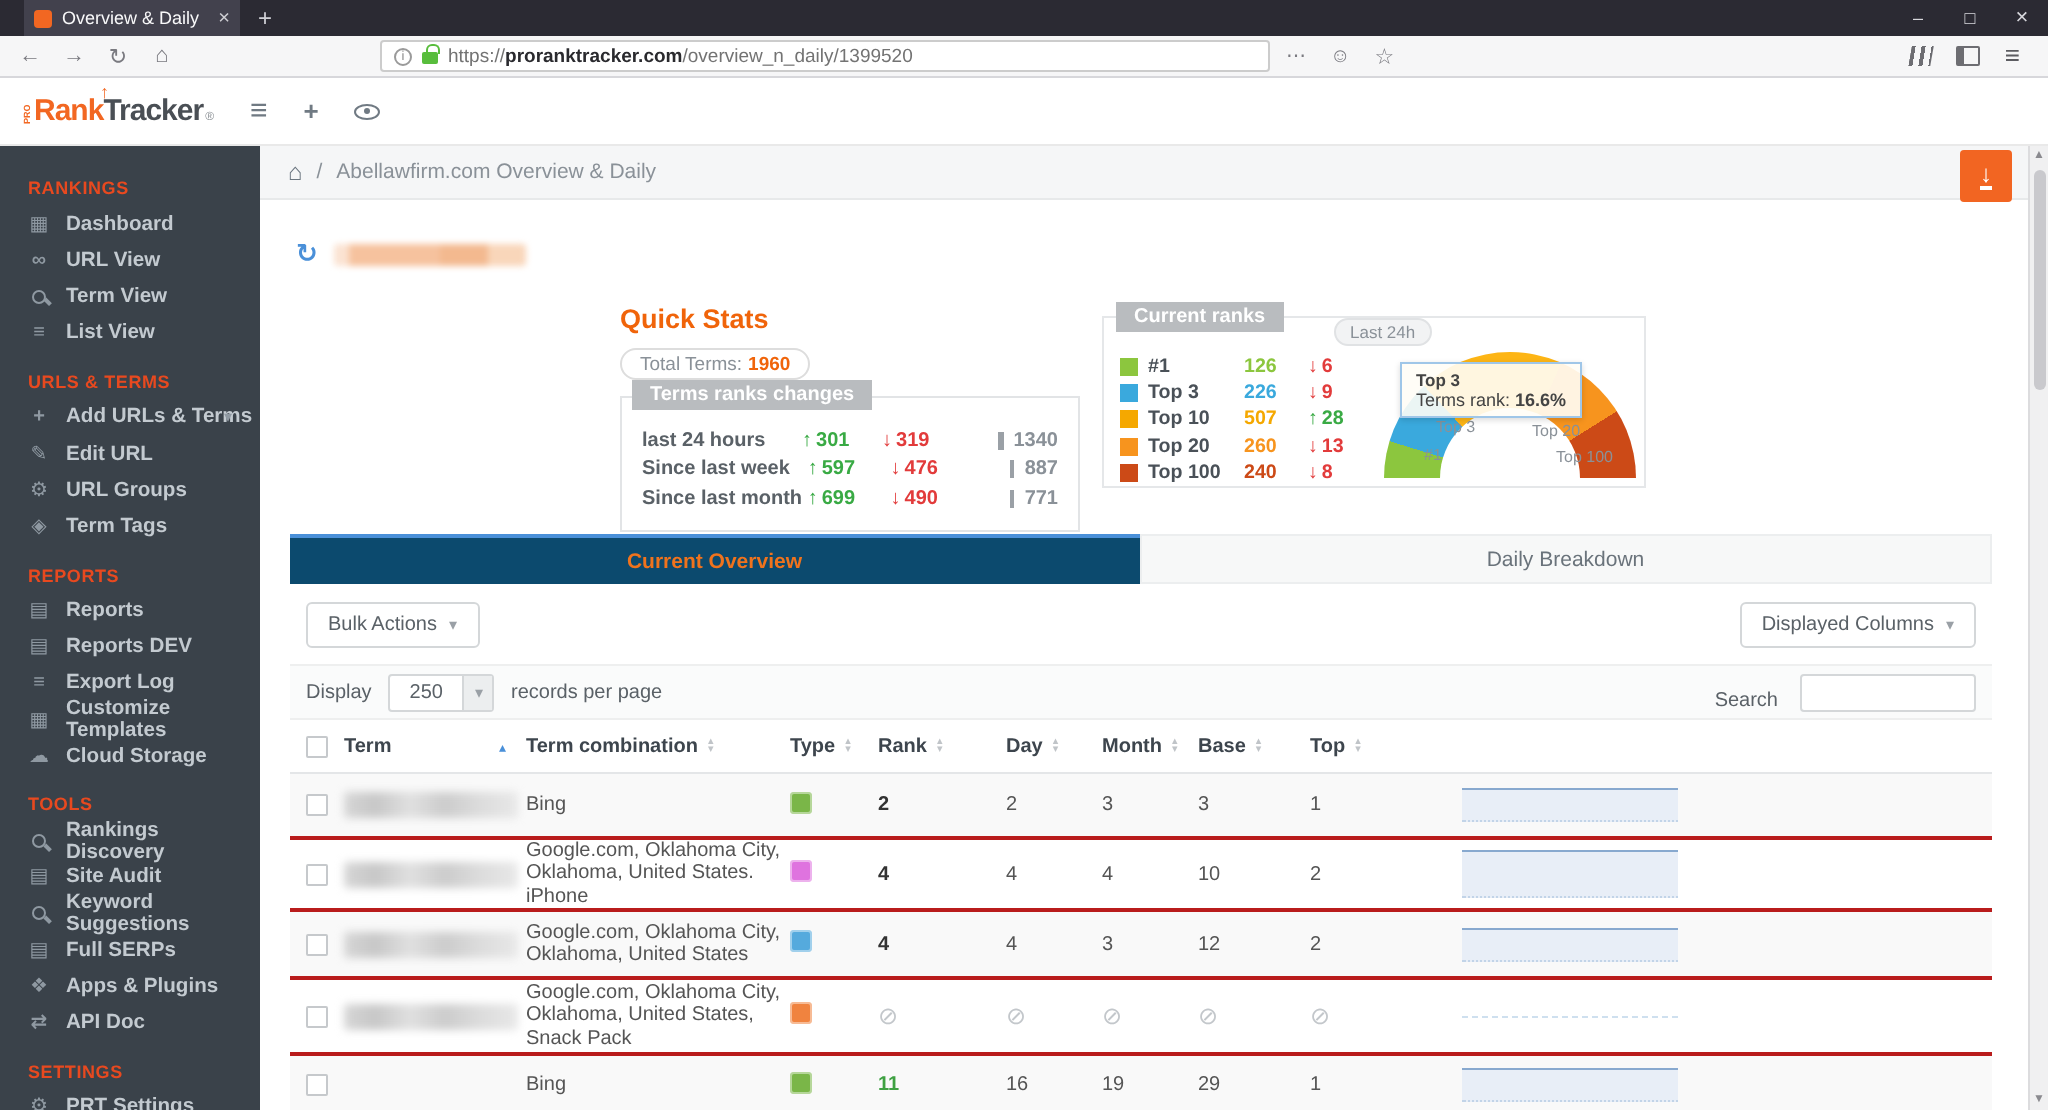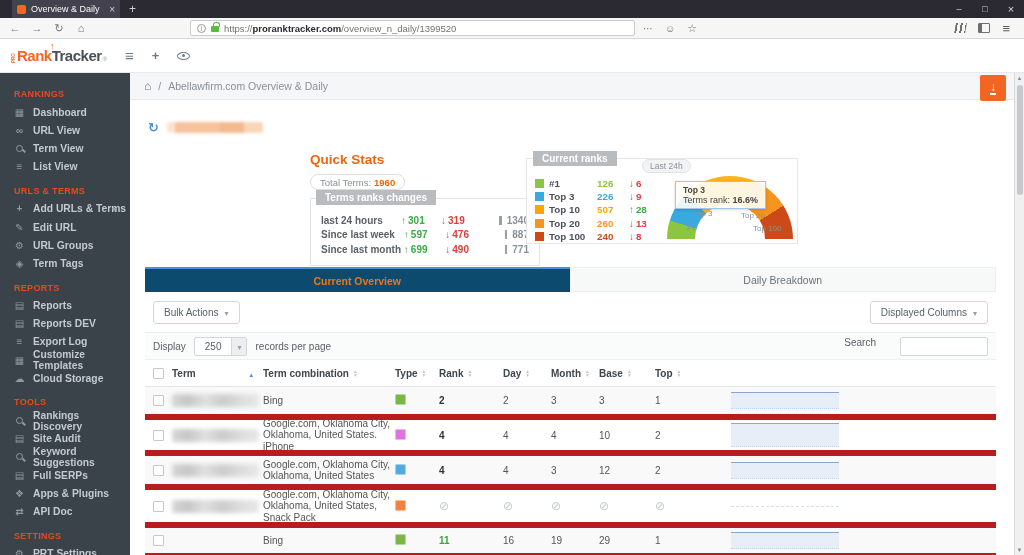--- a/index.html
+++ b/index.html
@@ -108,21 +108,21 @@
   .qs-badge { position:absolute; left:5px; top:-9px; background:#b9bcbf; color:#fff; font-size:10px; font-weight:bold; padding:2px 9px; }
   .qs-row { display:flex; align-items:center; font-size:10px; height:14.5px; }
   .qs-label { width:88px; font-weight:bold; color:#5a6167; }
   .qs-up, .qs-down, .qs-same { display:flex; align-items:center; gap:2px; font-weight:bold; }
   .qs-up { width:44px; color:#39aa44; } .qs-down { width:42px; color:#e23b3b; } .qs-same { color:#8a9198;padding-left:20px; }
   .arr-up::before { content:"↑"; font-weight:bold; }
   .arr-dn::before { content:"↓"; font-weight:bold; }
   .bar-ic { width:2.5px; height:9px; background:#9aa0a6; margin-right:3px; }
 
   
-  .ranks-card { position:absolute; left:396px; top:58px; width:272px; height:86px; border:1px solid #e5e7e9; background:#fff; }
+  .ranks-card { position:absolute; left:421px; top:58px; width:272px; height:86px; border:1px solid #e5e7e9; background:#fff; }
   .cr-badge { position:absolute; left:6px; top:-8px; background:#b9bcbf; color:#fff; font-size:10px; font-weight:bold; padding:2px 9px; }
   .cr-period { position:absolute; left:115px; top:0px; background:#f2f3f4; border:1px solid #e0e2e4; border-radius:8px; font-size:8.5px; color:#8a9198; padding:1px 7px; }
   .cr-legend { position:absolute; left:8px; top:18px; }
   .cr-row { display:flex; align-items:center; height:13.2px; font-size:9.8px; font-weight:bold; }
   .cr-sq { width:9px; height:9px; margin-right:5px; flex:none; }
   .cr-label { width:48px; color:#4a5158; }
   .cr-val { width:32px; }
   .cr-delta { display:flex; gap:2px; align-items:center; }
   .cr-delta.down { color:#e23b3b; } .cr-delta.up { color:#39aa44; }
   .gauge-wrap { position:absolute; left:140px; top:10px; width:130px; height:72px; }
@@ -140,38 +140,38 @@
   .tabs { display:flex; height:25px; }
   .tabx { flex:1; display:flex; align-items:center; justify-content:center; font-size:10.5px; }
   .tab-active { border-top:2px solid #4a90d9; background:#0c4a6e; color:#f0731d; font-weight:bold; }
   .tab-idle { background:#f7f8f8; border:1px solid #eceeef; color:#6a737b; }
   .toolbar-row { display:flex; justify-content:space-between; padding:9px 8px 8px; }
   .btn { border:1px solid #d4d7d9; background:#fff; border-radius:3px; font-size:10px; color:#5a6167; padding:5px 10px; display:inline-flex; align-items:center; gap:6px; }
   .records-bar { height:28px; background:#fafbfb; border-top:1px solid #eeefef; border-bottom:1px solid #eeefef; display:flex; align-items:center; padding:0 8px; font-size:10px; color:#5a6167; }
   .selectbox { display:inline-flex; align-items:center; border:1px solid #d4d7d9; border-radius:2px; background:#fff; margin:0 8px; height:19px; }
   .selectbox .val { padding:0 10px; font-size:10px; color:#5a6167; }
   .selectbox .sel-caret { width:15px; align-self:stretch; background:#eceeef; border-left:1px solid #d4d7d9; display:flex; align-items:center; justify-content:center; }
-  .search-wrap { margin-left:auto; display:flex; align-items:flex-start; gap:24px; }
+  .search-wrap { margin-left:auto; display:flex; align-items:flex-end; gap:11px; }
   .search-input { width:88px; height:19px; border:1px solid #d4d7d9; border-radius:2px; font-size:10px; padding:0 4px; }
 
   .thead { display:flex; align-items:center; height:27px; border-bottom:1px solid #e4e6e8; font-size:10px; font-weight:bold; color:#3d454d; }
   .th { display:flex; align-items:center; gap:5px; }
   .sort { display:inline-flex; flex-direction:column; line-height:4.2px; font-size:5.5px; color:#c0c4c8; }
   .sort::before{content:"▴";} .sort::after{content:"▾";}
   .sort-asc::before{content:"▴"; color:#4a90d9; font-size:7px;}
   .c-term { width:118px; padding-left:8px; display:flex; align-items:center; gap:8px; }
   .c-comb { width:132px; }
   .c-type { width:44px; }
   .c-rank { width:64px; }
   .c-day  { width:48px; }
   .c-month{ width:48px; }
   .c-base { width:56px; }
   .c-top  { width:64px; }
   .c-trend{ flex:1; }
-  .tr { display:flex; align-items:center; border-bottom:6px solid #b91c1c; font-size:10px; color:#555; }
+  .tr { display:flex; align-items:center; border-bottom:2px solid #b91c1c; font-size:10px; color:#555; }
   .tr.odd { background:#f9f9f9; }
   .td { padding-right:4px; }
   .cb { width:11px; height:11px; border:1px solid #c6c9cc; background:#fff; border-radius:1px; flex:none; }
   .blur-block { height:13px; width:88px; border-radius:2px; filter:blur(2px);
     background:linear-gradient(90deg,#d6d6d6,#c7c7c7 18%,#e0e0e0 38%,#cccccc 58%,#dcdcdc 78%,#e8e8e8); }
   .blur-two { position:relative; }
   .blur-two .l2 { margin-top:2px; width:60px; }
   .type-ic { width:11px; height:11px; border-radius:2px; display:inline-block; box-shadow:inset 0 0 0 1px rgba(255,255,255,0.45); }
   .rank-b { font-weight:bold; color:#333; }
   .rank-g { font-weight:bold; color:#3fa142; }

